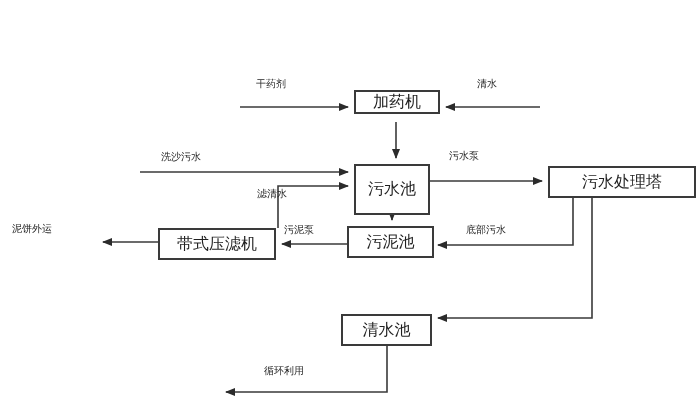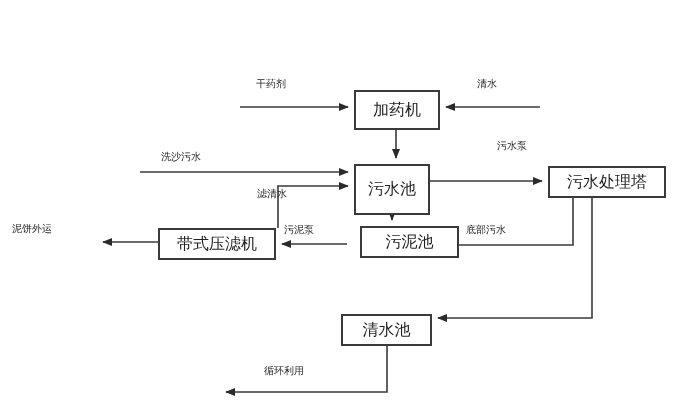--- a/index.html
+++ b/index.html
@@ -39,31 +39,31 @@
     justify-content: center;
     white-space: nowrap;
   }
   .flabel {
     position: absolute;
     color: #1f1f1f;
     font-size: 10px;
     white-space: nowrap;
   }
   
-  .n-dosing   { left: 354px; top:  90px; width:  86px; height: 40px; }
+  .n-dosing   { left: 354px; top:  90px; width:  86px; height: 24px; }
   .n-sewage   { left: 354px; top: 164px; width:  76px; height: 51px; }
-  .n-sludge   { left: 347px; top: 226px; width:  99px; height: 32px; margin-left: 13px; }
+  .n-sludge   { left: 347px; top: 226px; width:  87px; height: 32px; }
   .n-belt     { left: 158px; top: 228px; width: 118px; height: 32px; }
-  .n-tower    { left: 548px; top: 166px; width: 118px; height: 32px; }
+  .n-tower    { left: 548px; top: 166px; width: 148px; height: 32px; }
   .n-clean    { left: 341px; top: 300px; width:  91px; height: 32px; margin-top: 14px; }
   
   .l-dry      { left: 256px; top:  77px; }
   .l-cleanw   { left: 477px; top:  77px; }
   .l-sand     { left: 161px; top: 150px; }
-  .l-spump    { left: 449px; top: 139px; margin-left: 48px; }
+  .l-spump    { left: 449px; top: 149px; }
   .l-filtered { left: 257px; top: 187px; }
   .l-slpump   { left: 284px; top: 223px; }
   .l-bottom   { left: 466px; top: 223px; }
   .l-mudcake  { left: 12px;  top: 222px; }
   .l-recycle  { left: 264px; top: 364px; }
 </style>
 </head>
 <body>
 
 <div class="canvas">

